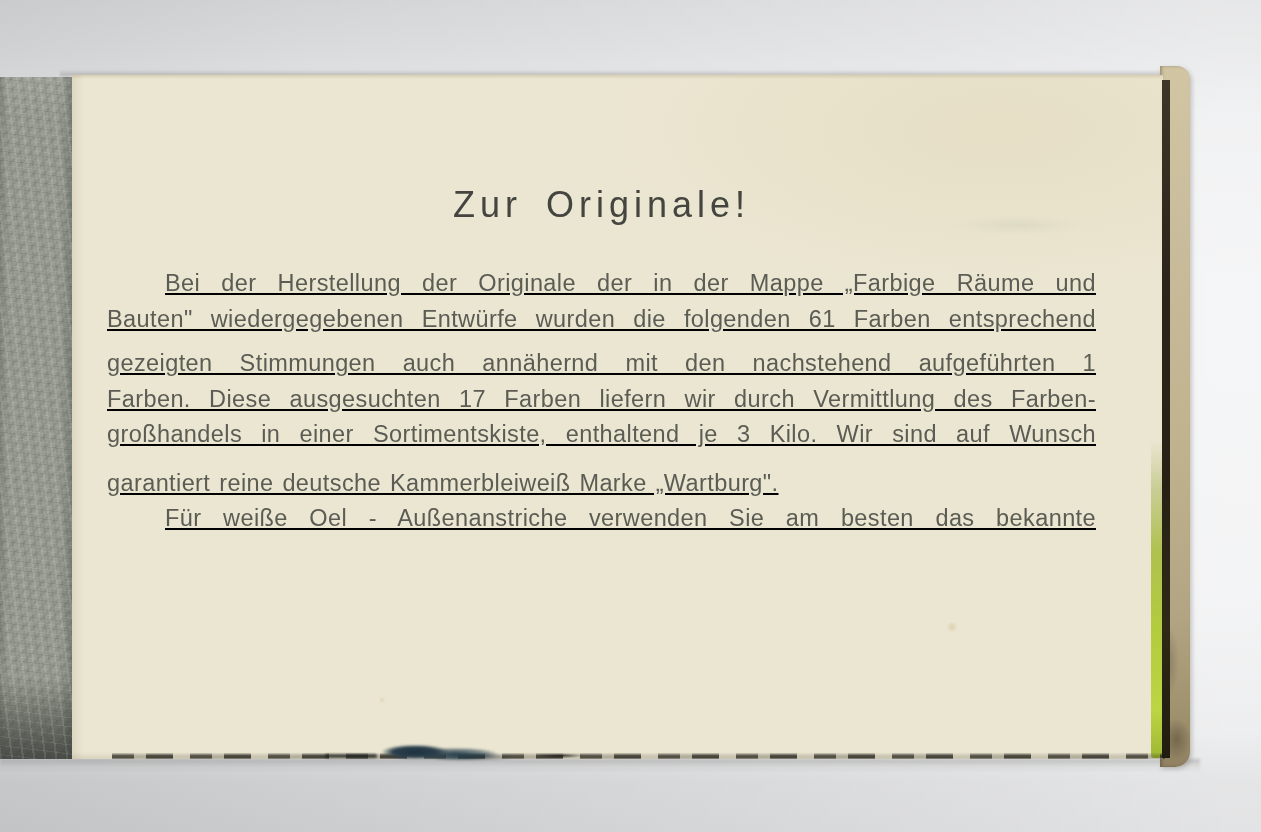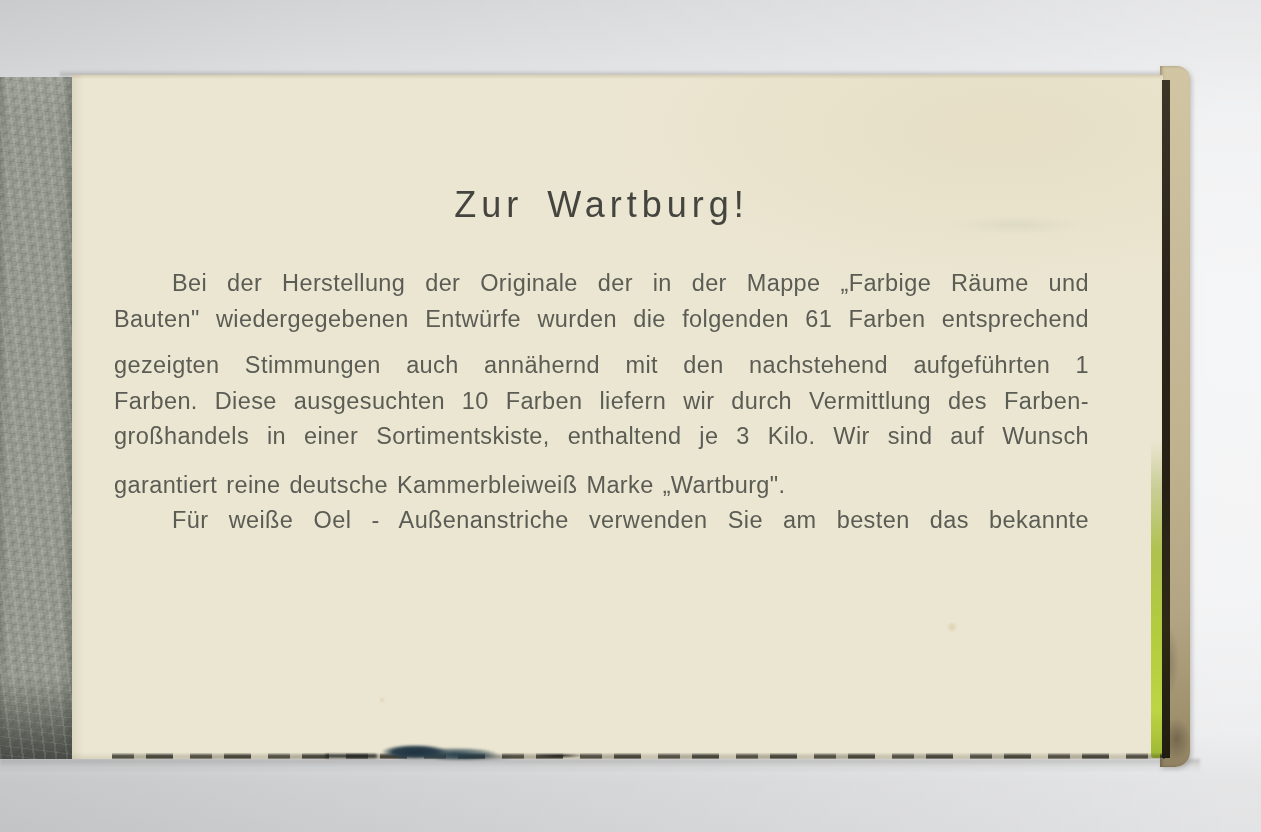--- a/index.html
+++ b/index.html
@@ -74,21 +74,21 @@
       radial-gradient(ellipse 45px 10px at 45px 12px, #1f3140 0%, #2a3f4c 50%, rgba(42,63,76,0) 75%),
       radial-gradient(ellipse 55px 8px at 85px 14px, #27404d 0%, rgba(39,64,77,0.5) 60%, rgba(39,64,77,0) 80%),
       radial-gradient(ellipse 62px 5px at 100px 17px, rgba(30,45,55,0.8), rgba(30,45,55,0) 75%);}
   .ink-smudge::before{content:"";position:absolute;left:-45px;top:14px;width:52px;height:4px;
     background:rgba(25,30,30,0.75);border-radius:2px;filter:blur(0.5px);}
 
   
   .content{position:absolute;left:31px;right:63px;top:0;}
   .title{margin:108px 0 0 0;font-weight:400;font-size:36px;line-height:43px;
     letter-spacing:5px;word-spacing:9px;color:#45453f;text-align:center;}
-  .para{margin:11px;}
+  .para{margin:4px;text-decoration:underline;}
   .para-1{margin-top:40px;}
   .para-2{margin-top:9px;}
   .para-3{margin-top:13px;}
   .line{font-size:23.5px;line-height:35.5px;color:#5b5c54;
     letter-spacing:0.4px;word-spacing:2px;
     text-align:justify;text-align-last:justify;}
   .line.first{text-indent:58px;}
   .line.last{text-align-last:left;}
 </style>
 </head>
@@ -97,30 +97,30 @@
 <div class="photo">
 
   <div class="top-shadow"></div>
   <div class="bottom-shadow"></div>
 
   <div class="cover-edge"></div>
   <div class="felt-strip"></div>
 
   <div class="page">
     <div class="content">
-      <h1 class="title">Zur Wartburg!</h1>
+      <h1 class="title">Zur Originale!</h1>
 
       <div class="para para-1">
         <div class="line first">Bei der Herstellung der Originale der in der Mappe „Farbige Räume und</div>
         <div class="line">Bauten" wiedergegebenen Entwürfe wurden die folgenden 61 Farben entsprechend</div>
       </div>
 
       <div class="para para-2">
         <div class="line">gezeigten Stimmungen auch annähernd mit den nachstehend aufgeführten 1</div>
-        <div class="line">Farben. Diese ausgesuchten 10 Farben liefern wir durch Vermittlung des Farben-</div>
+        <div class="line">Farben. Diese ausgesuchten 17 Farben liefern wir durch Vermittlung des Farben-</div>
         <div class="line">großhandels in einer Sortimentskiste, enthaltend je 3 Kilo. Wir sind auf Wunsch</div>
       </div>
 
       <div class="para para-3">
         <div class="line last">garantiert reine deutsche Kammerbleiweiß Marke „Wartburg".</div>
         <div class="line first">Für weiße Oel - Außenanstriche verwenden Sie am besten das bekannte</div>
       </div>
     </div>
   </div>
 

